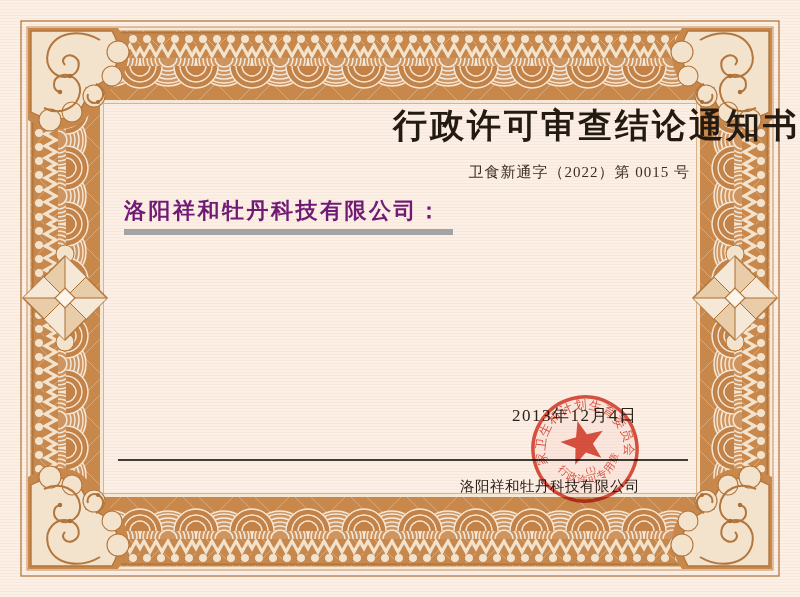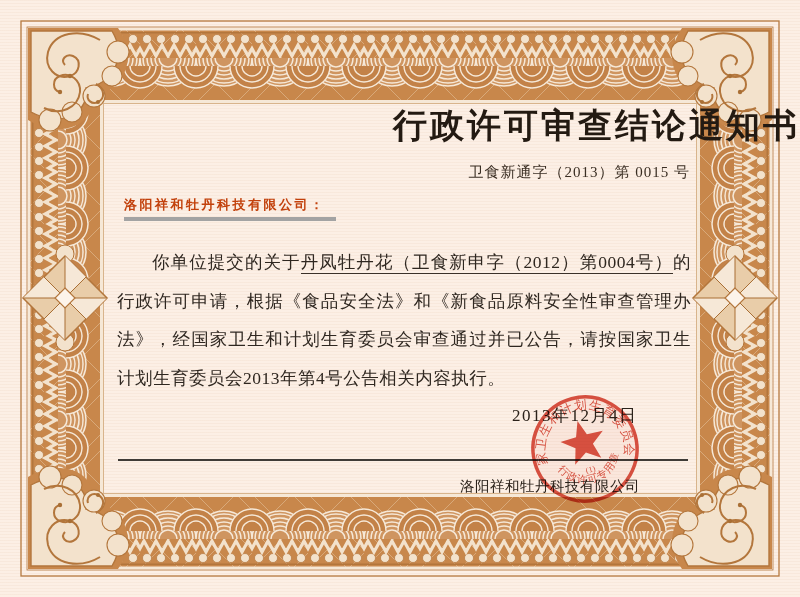--- a/index.html
+++ b/index.html
@@ -18,22 +18,22 @@
   .title{
     position:absolute;top:103px;left:0;width:100%;text-align:right;
     font-size:34px;font-weight:bold;letter-spacing:3px;color:#231a12;
   }
   .doc-number{
     position:absolute;top:163px;right:110px;
     font-size:15px;letter-spacing:1px;color:#3a2e23;
   }
   .addressee{
     position:absolute;top:196px;left:124px;
-    font-size:13px;font-weight:bold;letter-spacing:2.5px;color:#c2410c;
-    border-bottom:4px solid #a3a3a3;padding:0 10px 3px 0;
+    font-size:22px;font-weight:bold;letter-spacing:2.5px;color:#701a75;
+    border-bottom:6px solid #a3a3a3;padding:0 10px 3px 0;
   }
   .body-para{
     position:absolute;top:243px;left:117px;width:574px;
     font-size:17.5px;line-height:38.5px;letter-spacing:0.5px;
     text-align:justify;text-indent:2em;color:#2f2720;
   }
   .u-subject{border-bottom:1.5px solid #3b3027;padding-bottom:1px;}
   .date-line{
     position:absolute;top:404px;left:512px;
     font-size:17px;letter-spacing:1.5px;color:#2b221a;
@@ -168,23 +168,22 @@
     <g stroke="#a96f35" stroke-width="1" fill="none">
       <path d="M65,298 L65,256 M65,298 L86,277 M65,298 L107,298 M65,298 L86,319 M65,298 L65,340 M65,298 L44,319 M65,298 L23,298 M65,298 L44,277"></path>
     </g>
     <path d="M65,288 L75,298 L65,308 L55,298 Z" fill="#fdf4ea" stroke="#b3763c" stroke-width="1.2"></path>
   </g>
   <use href="#medallion" transform="translate(800,0) scale(-1,1)"></use>
 </svg>
 
 <div class="content">
   <div class="title">行政许可审查结论通知书</div>
-  <div class="doc-number">卫食新通字（2013）第 0015 号</div>
+  <div class="doc-number">卫食新通字（2022）第 0015 号</div>
   <div class="addressee">洛阳祥和牡丹科技有限公司：</div>
-  <div class="body-para"><span>你单位提交的关于</span><span class="u-subject">丹凤牡丹花（卫食新申字（2012）第0004号）</span><span>的行政许可申请，根据《食品安全法》和《新食品原料安全性审查管理办法》，经国家卫生和计划生育委员会审查通过并已公告，请按国家卫生计划生育委员会2013年第4号公告相关内容执行。</span></div>
   <div class="date-line">2013年12月4日</div>
   <div class="sign-rule"></div>
   <div class="issuer">洛阳祥和牡丹科技有限公司</div>
 </div>
 
 <svg class="seal-svg" width="170" height="170" viewBox="0 0 170 170" aria-hidden="true">
   <defs>
     <path id="arcOrg" d="M45,85 A40,40 0 1 1 125,85 A40,40 0 1 1 45,85" fill="none"></path>
     <path id="arcSub" d="M51,85 A34,34 0 1 0 119,85 A34,34 0 1 0 51,85" fill="none"></path>
   </defs>

